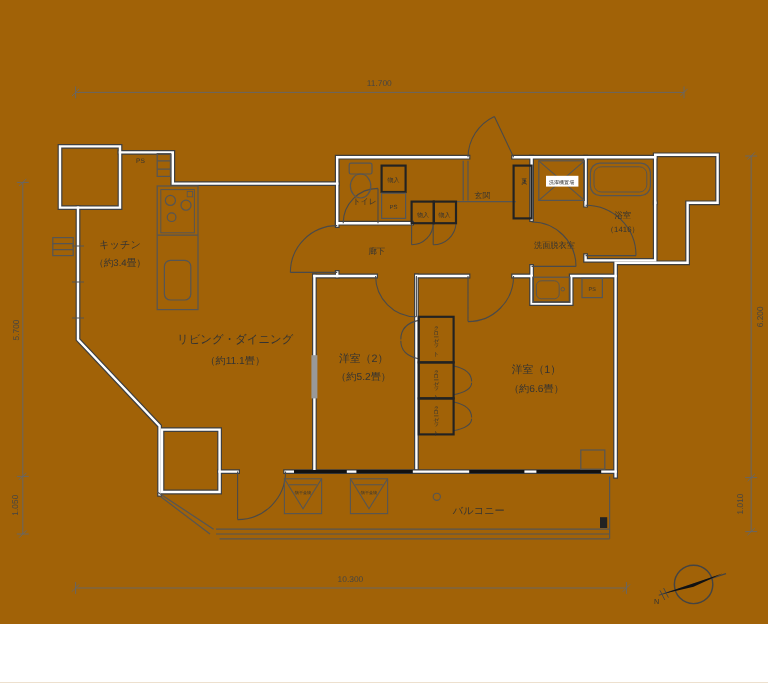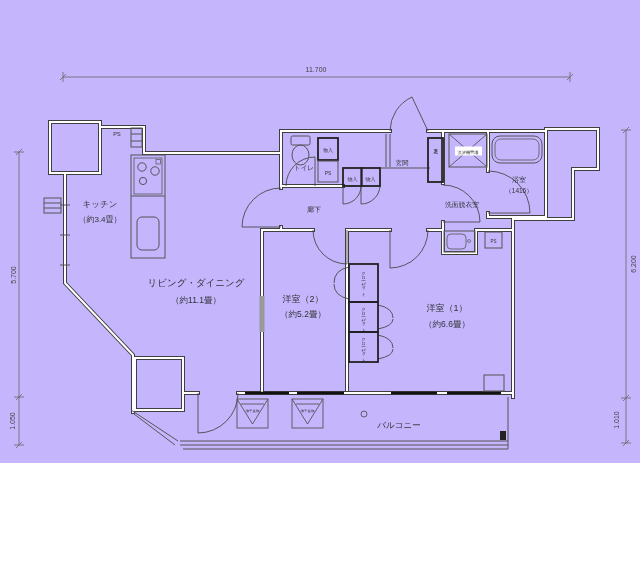--- a/index.html
+++ b/index.html
@@ -1,16 +1,16 @@
 <!DOCTYPE html>
 <html><head>
 <meta charset="utf-8">
 <style>
   html,body{margin:0;padding:0;background:#ffffff;}
-  .page{width:640px;height:463px;background:#c4b5fd;position:relative;overflow:hidden;}
+  .page{width:640px;height:520px;background:#a16207;position:relative;overflow:hidden;}
   svg text{font-family:"Liberation Sans","DejaVu Sans",sans-serif;fill:#333;}
   .vtext{writing-mode:vertical-rl;text-orientation:upright;}
   .dimtxt{fill:#444;}
 </style>
 </head>
 <body>
 
 <div class="page">
 <svg width="640" height="569" viewBox="0 0 640 569">
 

